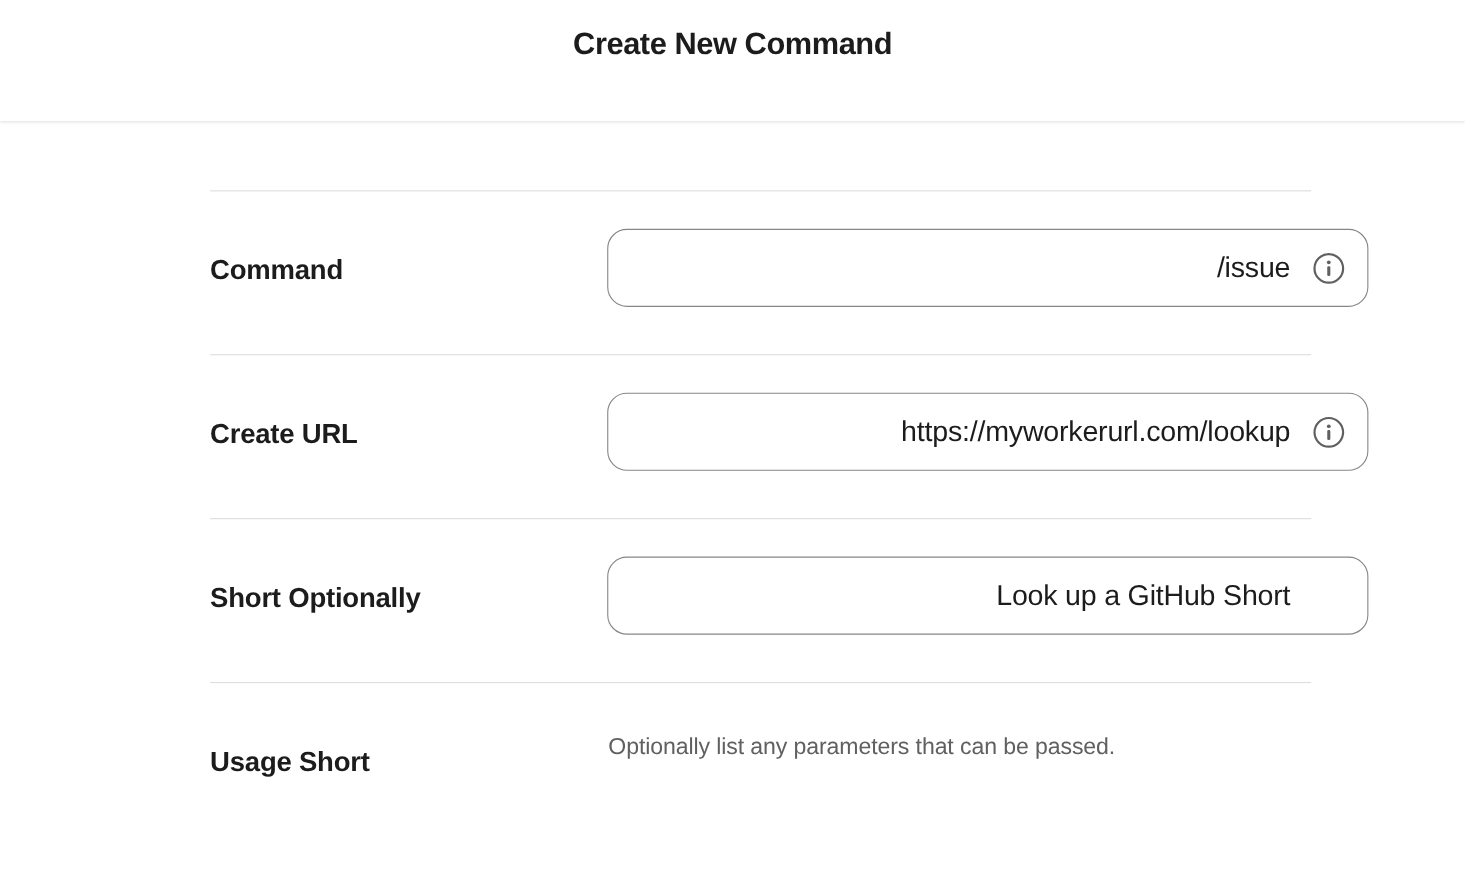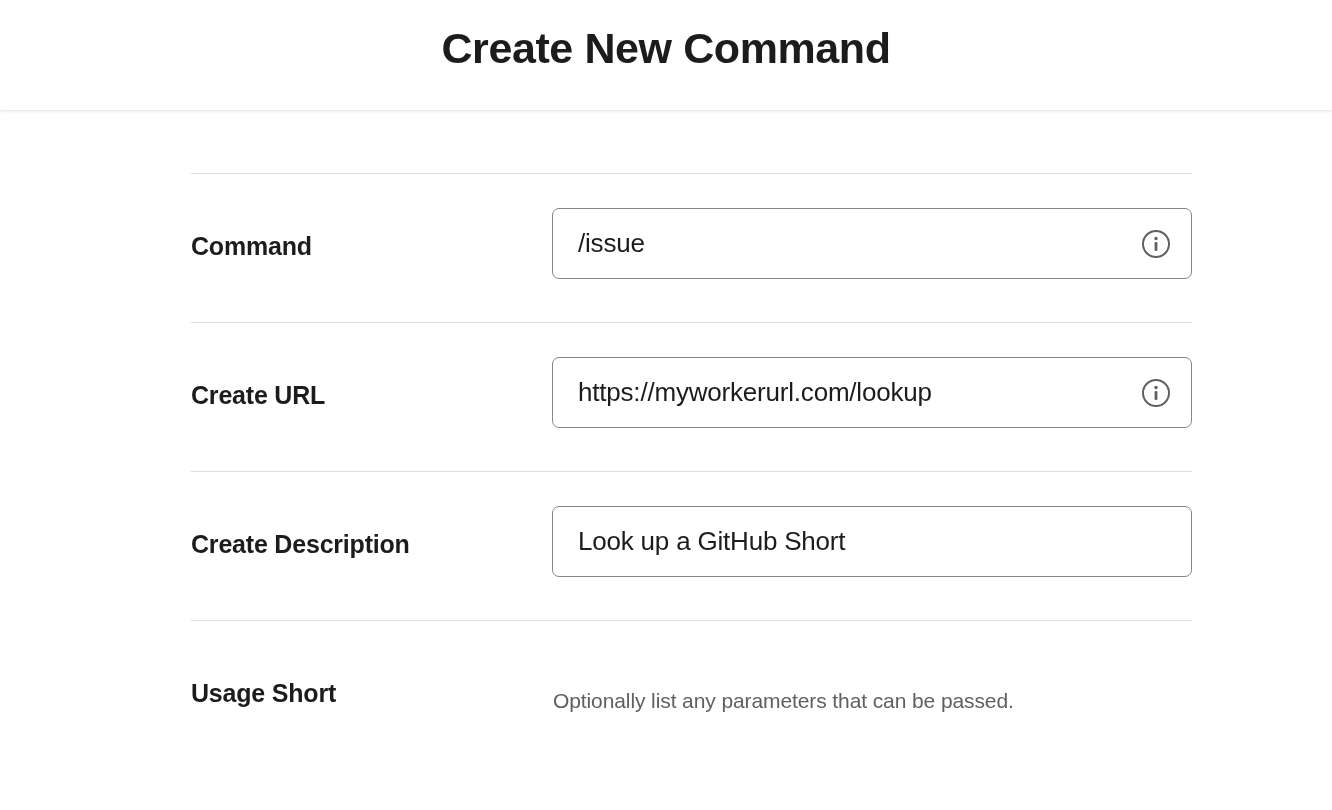--- a/index.html
+++ b/index.html
@@ -24,21 +24,21 @@
     height: 110px;
     background: #ffffff;
     box-shadow: 0 1px 3px rgba(0,0,0,0.13);
     z-index: 5;
   }
   .header-title {
     position: absolute;
     left: 0; right: 0;
     top: 24px;
     text-align: center;
-    font-size: 43px;
+    font-size: 28px;
     font-weight: bold;
     letter-spacing: -0.4px;
     color: #1d1c1d;
     line-height: 1.15;
   }
 
   
   .form-area {
     position: absolute;
     left: 12px;
@@ -82,28 +82,29 @@
     letter-spacing: -0.2px;
   }
 
   .row-field {
     flex: 1 1 auto;
     padding-top: 34px;
   }
 
   .input-wrap {
     position: relative;
-    width: 640px;   
+    width: 692px;   
     height: 71px;
     box-sizing: border-box;
     border: 1.6px solid #868686;
-    border-radius: 7px;
+    border-radius: 18px;
     background: #ffffff;
     display: flex;
     align-items: center;
+    justify-content: flex-end;
   }
 
   .input-text {
     font-size: 26px;
     color: #1d1c1d;
     padding-left: 25px;
     padding-right: 70px;
     white-space: nowrap;
     overflow: hidden;
     letter-spacing: -0.2px;
@@ -115,21 +116,21 @@
     top: 50%;
     transform: translateY(-50%);
     width: 30px;
     height: 30px;
     display: block;
   }
 
   .helper-text {
     font-size: 21px;
     color: #616061;
-    margin-top: 34px;
+    margin-top: 12px;
     padding-left: 1px;
     letter-spacing: -0.1px;
   }
 </style>
 </head>
 <body>
 
 <div class="header">
   <div class="header-title">Create New Command</div>
 </div>
@@ -169,21 +170,21 @@
               <rect x="13.6" y="13" width="2.8" height="9" rx="1.2" fill="#616061"></rect>
             </svg>
           </span>
         </div>
       </div>
     </div>
 
     <div class="divider"></div>
 
     <div class="form-row">
-      <div class="row-label">Create Description</div>
+      <div class="row-label">Short Optionally</div>
       <div class="row-field">
         <div class="input-wrap">
           <div class="input-text">Look up a GitHub Short</div>
         </div>
       </div>
     </div>
 
     <div class="divider"></div>
 
     <div class="form-row last">

